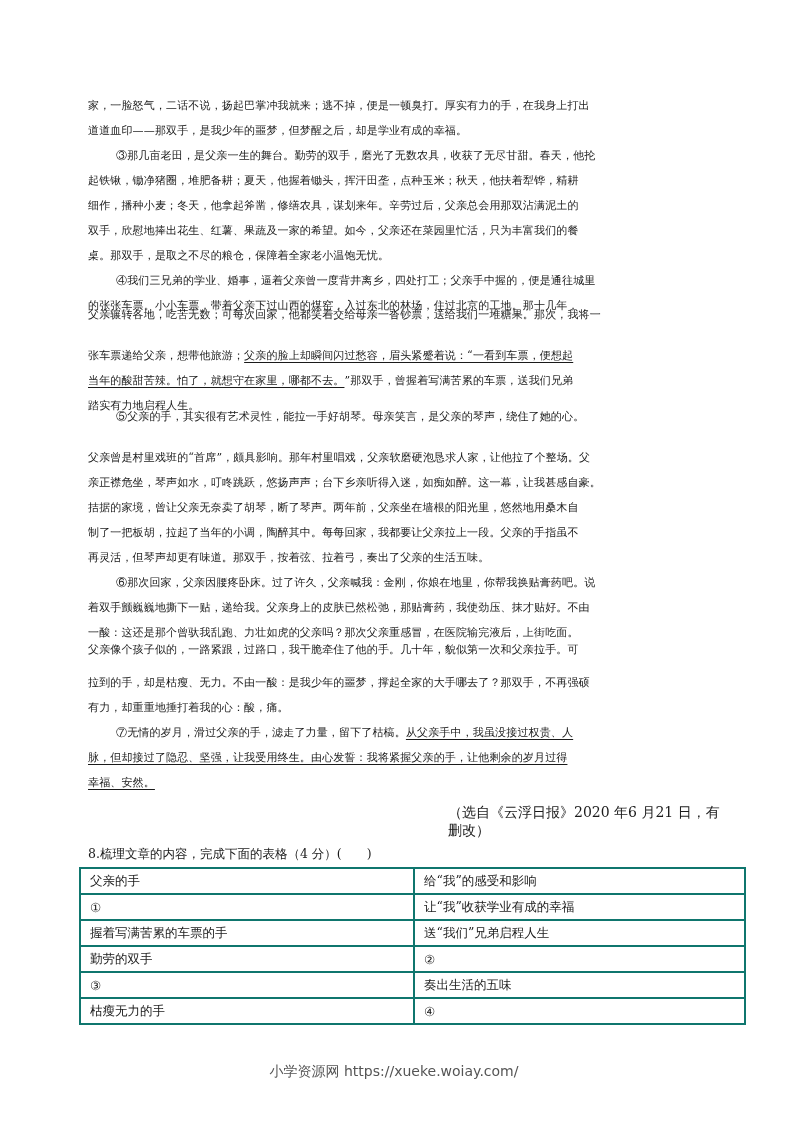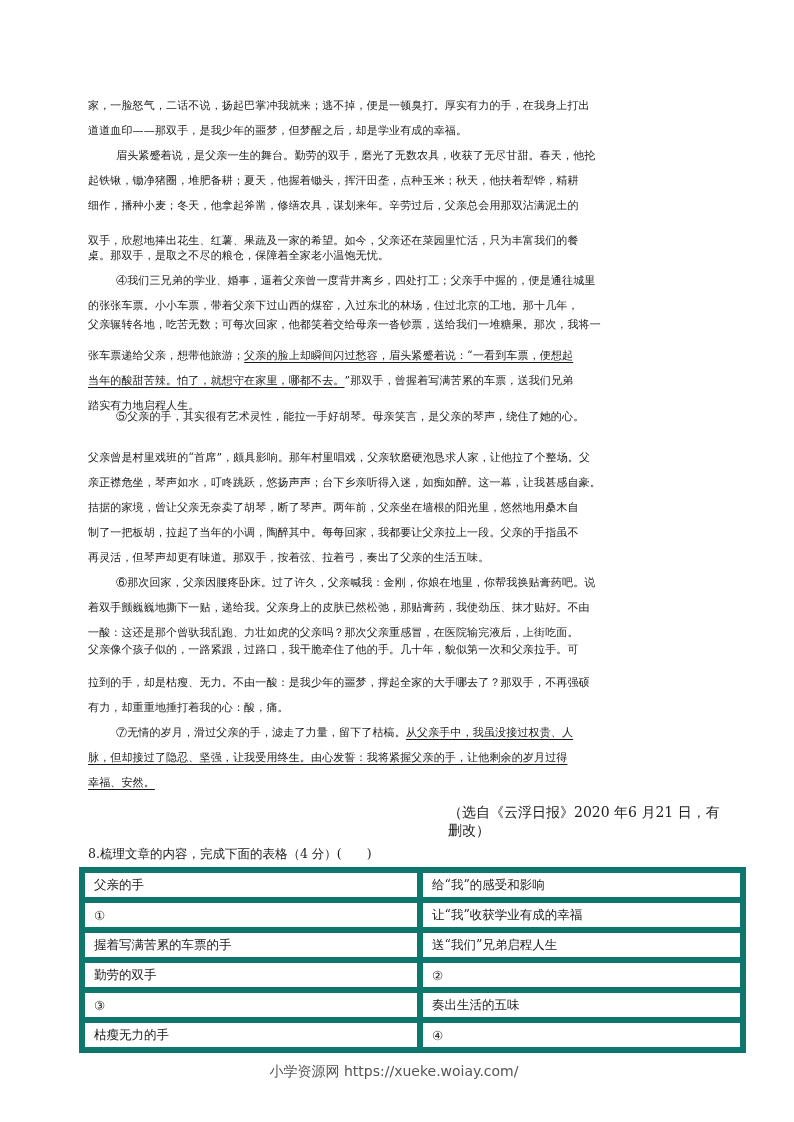--- a/index.html
+++ b/index.html
@@ -6,40 +6,40 @@
   body { width: 794px; height: 1122px; position: relative; overflow: hidden;
          font-family: "DejaVu Serif", "Liberation Serif", serif; color: #1a1a1a; }
   .line { position: absolute; left: 88px; width: 620px; font-size: 11px; line-height: 18px;
           white-space: nowrap; letter-spacing: 0.15px; }
   .indent { left: 116px; width: 592px; }
   .u { text-decoration: underline; text-decoration-thickness: 1px; text-underline-offset: 3px; }
   .source { position: absolute; left: 448px; font-size: 14px; line-height: 18px; white-space: nowrap; }
   .question { position: absolute; left: 88px; top: 846px; font-size: 12.5px; line-height: 16px; white-space: nowrap; }
   table.summary { position: absolute; left: 79px; top: 867px; width: 667px; border-collapse: collapse;
                   font-size: 12.5px; }
-  table.summary td { border: 6px solid #0f766e; height: 24px; padding: 0 0 0 9px; vertical-align: middle;
+  table.summary td { border: 2px solid #0f766e; height: 24px; padding: 0 0 0 9px; vertical-align: middle;
                      white-space: nowrap; }
   table.summary td.c1 { width: 323px; }
   .footer { position: absolute; top: 1063px; left: 0; width: 788px; text-align: center;
             font-family: "DejaVu Sans", "Liberation Sans", sans-serif; font-size: 14px; color: #555; }
 </style>
 </head>
 <body>
 
 <div>
   <div class="line" style="top:97px">家，一脸怒气，二话不说，扬起巴掌冲我就来；逃不掉，便是一顿臭打。厚实有力的手，在我身上打出</div>
   <div class="line" style="top:122px">道道血印——那双手，是我少年的噩梦，但梦醒之后，却是学业有成的幸福。</div>
-  <div class="line indent" style="top:147px">眉头紧蹙着说，是父亲一生的舞台。勤劳的双手，磨光了无数农具，收获了无尽甘甜。春天，他抡</div>
+  <div class="line indent" style="top:147px">③那几亩老田，是父亲一生的舞台。勤劳的双手，磨光了无数农具，收获了无尽甘甜。春天，他抡</div>
   <div class="line" style="top:172px">起铁锹，锄净猪圈，堆肥备耕；夏天，他握着锄头，挥汗田垄，点种玉米；秋天，他扶着犁铧，精耕</div>
   <div class="line" style="top:197px">细作，播种小麦；冬天，他拿起斧凿，修缮农具，谋划来年。辛劳过后，父亲总会用那双沾满泥土的</div>
-  <div class="line" style="top:232px">双手，欣慰地捧出花生、红薯、果蔬及一家的希望。如今，父亲还在菜园里忙活，只为丰富我们的餐</div>
+  <div class="line" style="top:222px">双手，欣慰地捧出花生、红薯、果蔬及一家的希望。如今，父亲还在菜园里忙活，只为丰富我们的餐</div>
   <div class="line" style="top:247px">桌。那双手，是取之不尽的粮仓，保障着全家老小温饱无忧。</div>
   <div class="line indent" style="top:272px">④我们三兄弟的学业、婚事，逼着父亲曾一度背井离乡，四处打工；父亲手中握的，便是通往城里</div>
   <div class="line" style="top:297px">的张张车票。小小车票，带着父亲下过山西的煤窑，入过东北的林场，住过北京的工地。那十几年，</div>
-  <div class="line" style="top:316px">父亲辗转各地，吃苦无数；可每次回家，他都笑着交给母亲一沓钞票，送给我们一堆糖果。那次，我将一</div>
+  <div class="line" style="top:306px">父亲辗转各地，吃苦无数；可每次回家，他都笑着交给母亲一沓钞票，送给我们一堆糖果。那次，我将一</div>
   <div class="line" style="top:347px">
     <span>张车票递给父亲，想带他旅游；</span><span class="u">父亲的脸上却瞬间闪过愁容，眉头紧蹙着说：“一看到车票，便想起</span>
   </div>
   <div class="line" style="top:372px">
     <span class="u">当年的酸甜苦辣。怕了，就想守在家里，哪都不去。</span><span>”那双手，曾握着写满苦累的车票，送我们兄弟</span>
   </div>
   <div class="line" style="top:397px">踏实有力地启程人生。</div>
   <div class="line indent" style="top:408px">⑤父亲的手，其实很有艺术灵性，能拉一手好胡琴。母亲笑言，是父亲的琴声，绕住了她的心。</div>
   <div class="line" style="top:449px">父亲曾是村里戏班的“首席”，颇具影响。那年村里唱戏，父亲软磨硬泡恳求人家，让他拉了个整场。父</div>
   <div class="line" style="top:474px">亲正襟危坐，琴声如水，叮咚跳跃，悠扬声声；台下乡亲听得入迷，如痴如醉。这一幕，让我甚感自豪。</div>

